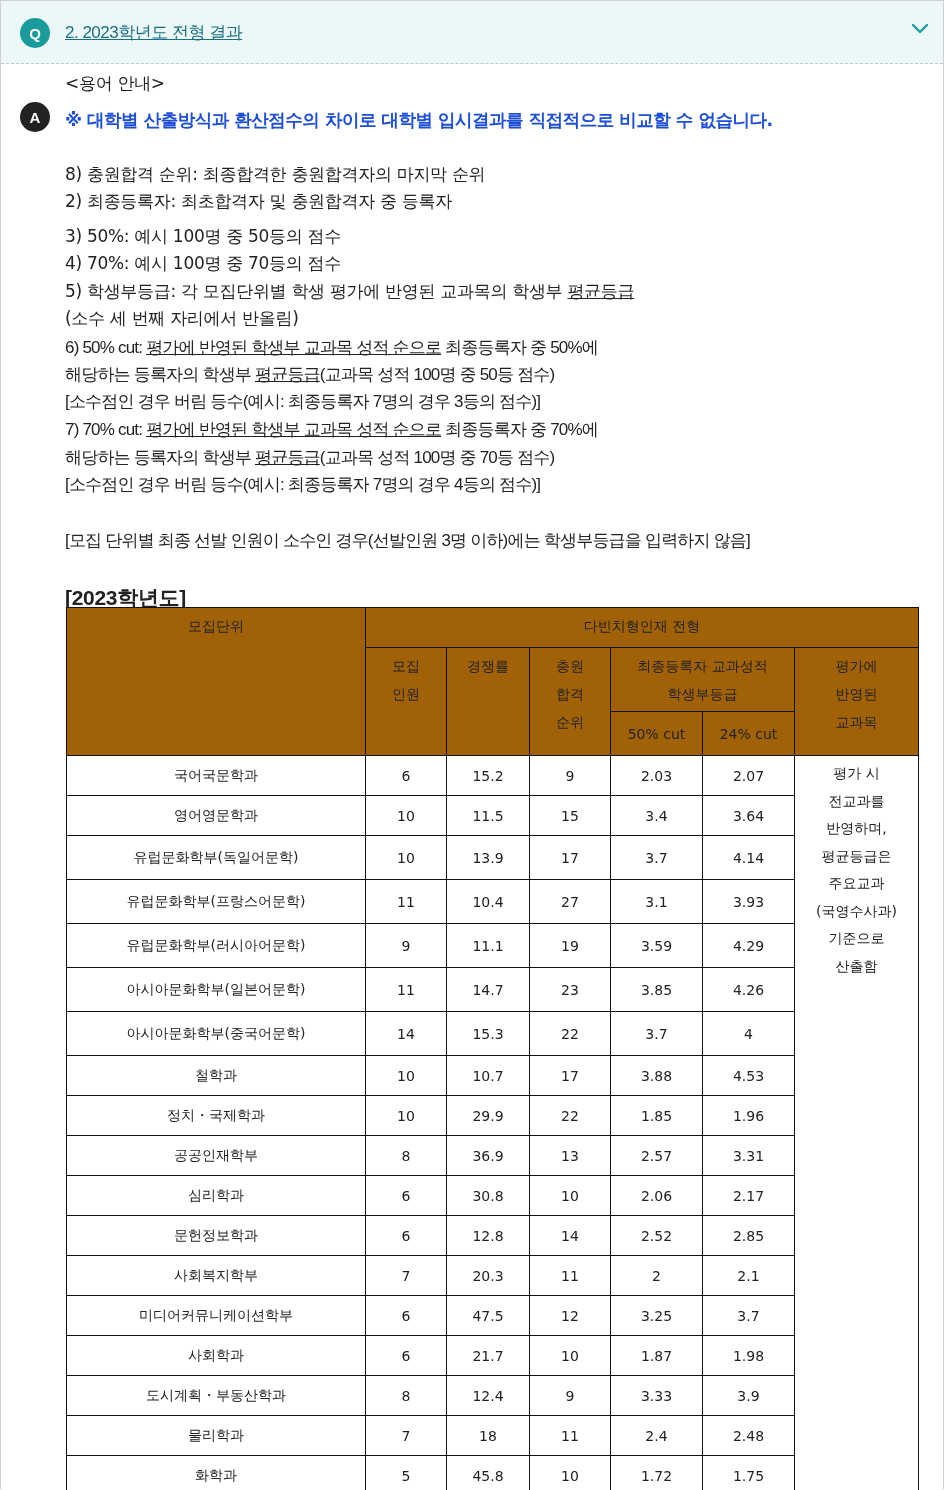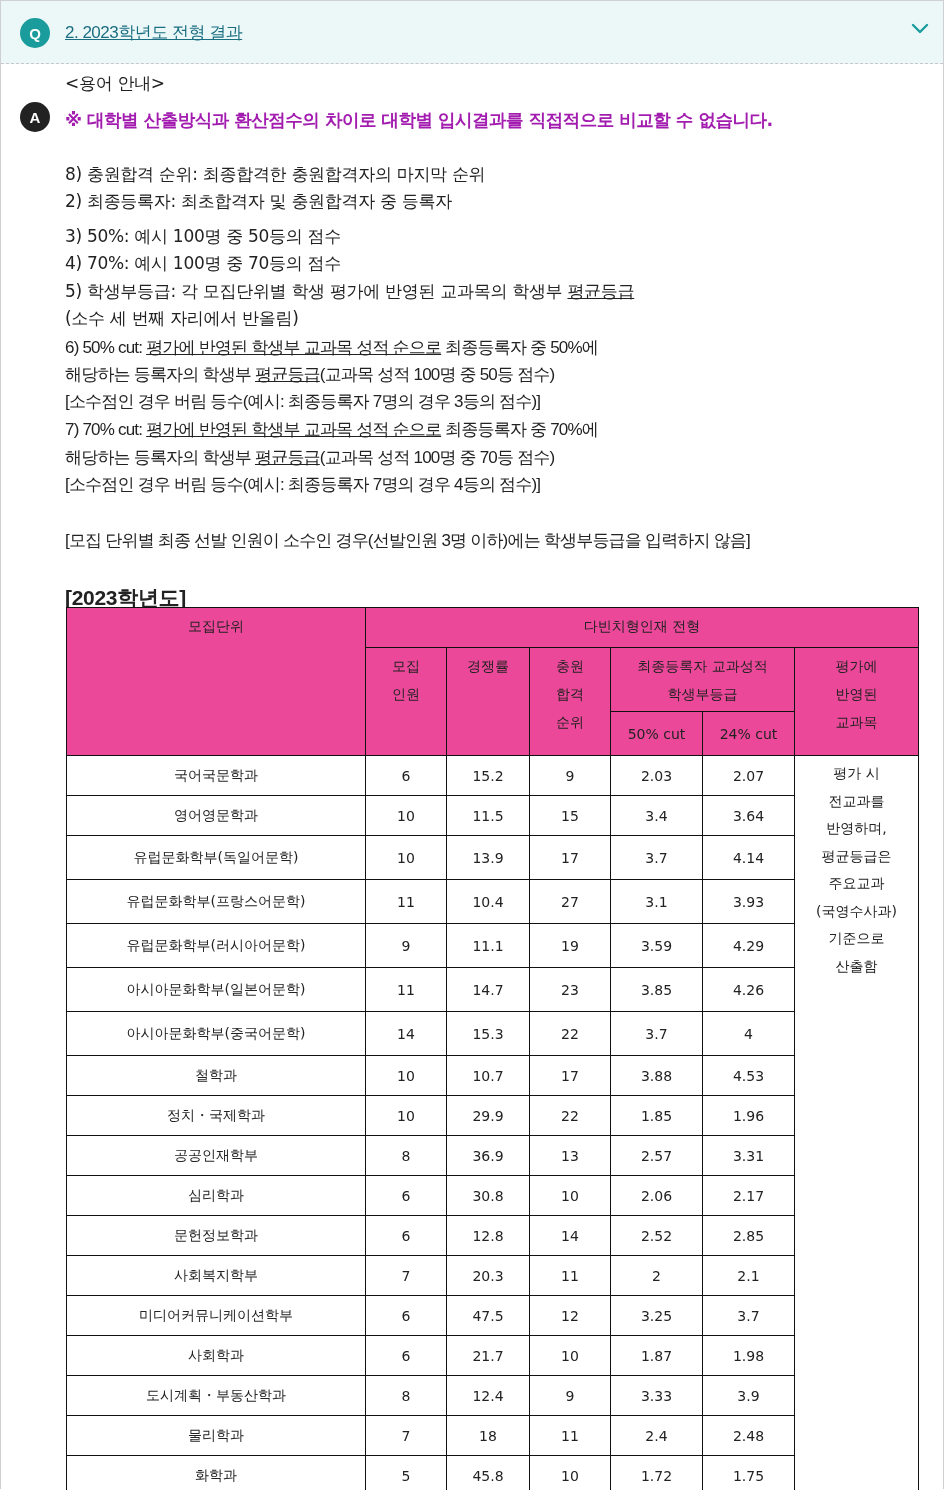--- a/index.html
+++ b/index.html
@@ -37,34 +37,34 @@
       letter-spacing: -0.5px;
       font-family: "Liberation Sans", sans-serif;
     }
     .chevron {
       position: absolute; right: 14px; top: 22px;
       width: 18px; height: 12px;
     }
     .answer { position: absolute; left: 64px; top: 63px; width: 860px; }
     .line { position: absolute; left: 0; white-space: nowrap; font-size: 17px; color: #222; letter-spacing: -0.3px; }
     .line.cond { font-family: "Liberation Sans", sans-serif; letter-spacing: -0.8px; }
-    .warn { color: #a21caf; font-weight: bold; font-size: 17.5px; letter-spacing: -0.5px; }
+    .warn { color: #1d4ed8; font-weight: bold; font-size: 17.5px; letter-spacing: -0.5px; }
     .u { text-decoration: underline; }
     .year { font-weight: bold; font-size: 21px; font-family: "Liberation Sans", sans-serif; }
 
     table.grid {
       position: absolute; left: 65px; top: 606px;
       border-collapse: collapse; table-layout: fixed;
       font-size: 14px; color: #222;
     }
     table.grid td, table.grid th {
       border: 1.5px solid #111; text-align: center; font-weight: normal;
       padding: 0; overflow: hidden;
     }
-    table.grid th { background: #ec4899; vertical-align: top; line-height: 28px; padding-top: 4px; }
+    table.grid th { background: #a16207; vertical-align: top; line-height: 28px; padding-top: 4px; }
     table.grid th.sub { vertical-align: middle; padding-top: 0; }
     table.grid td { background: #fff; vertical-align: middle; }
     table.grid td.note { vertical-align: top; line-height: 27.5px; padding-top: 4px; }
   </style>
 </head>
 <body>
 
 <div class="faq">
 
   <div class="q-header">

